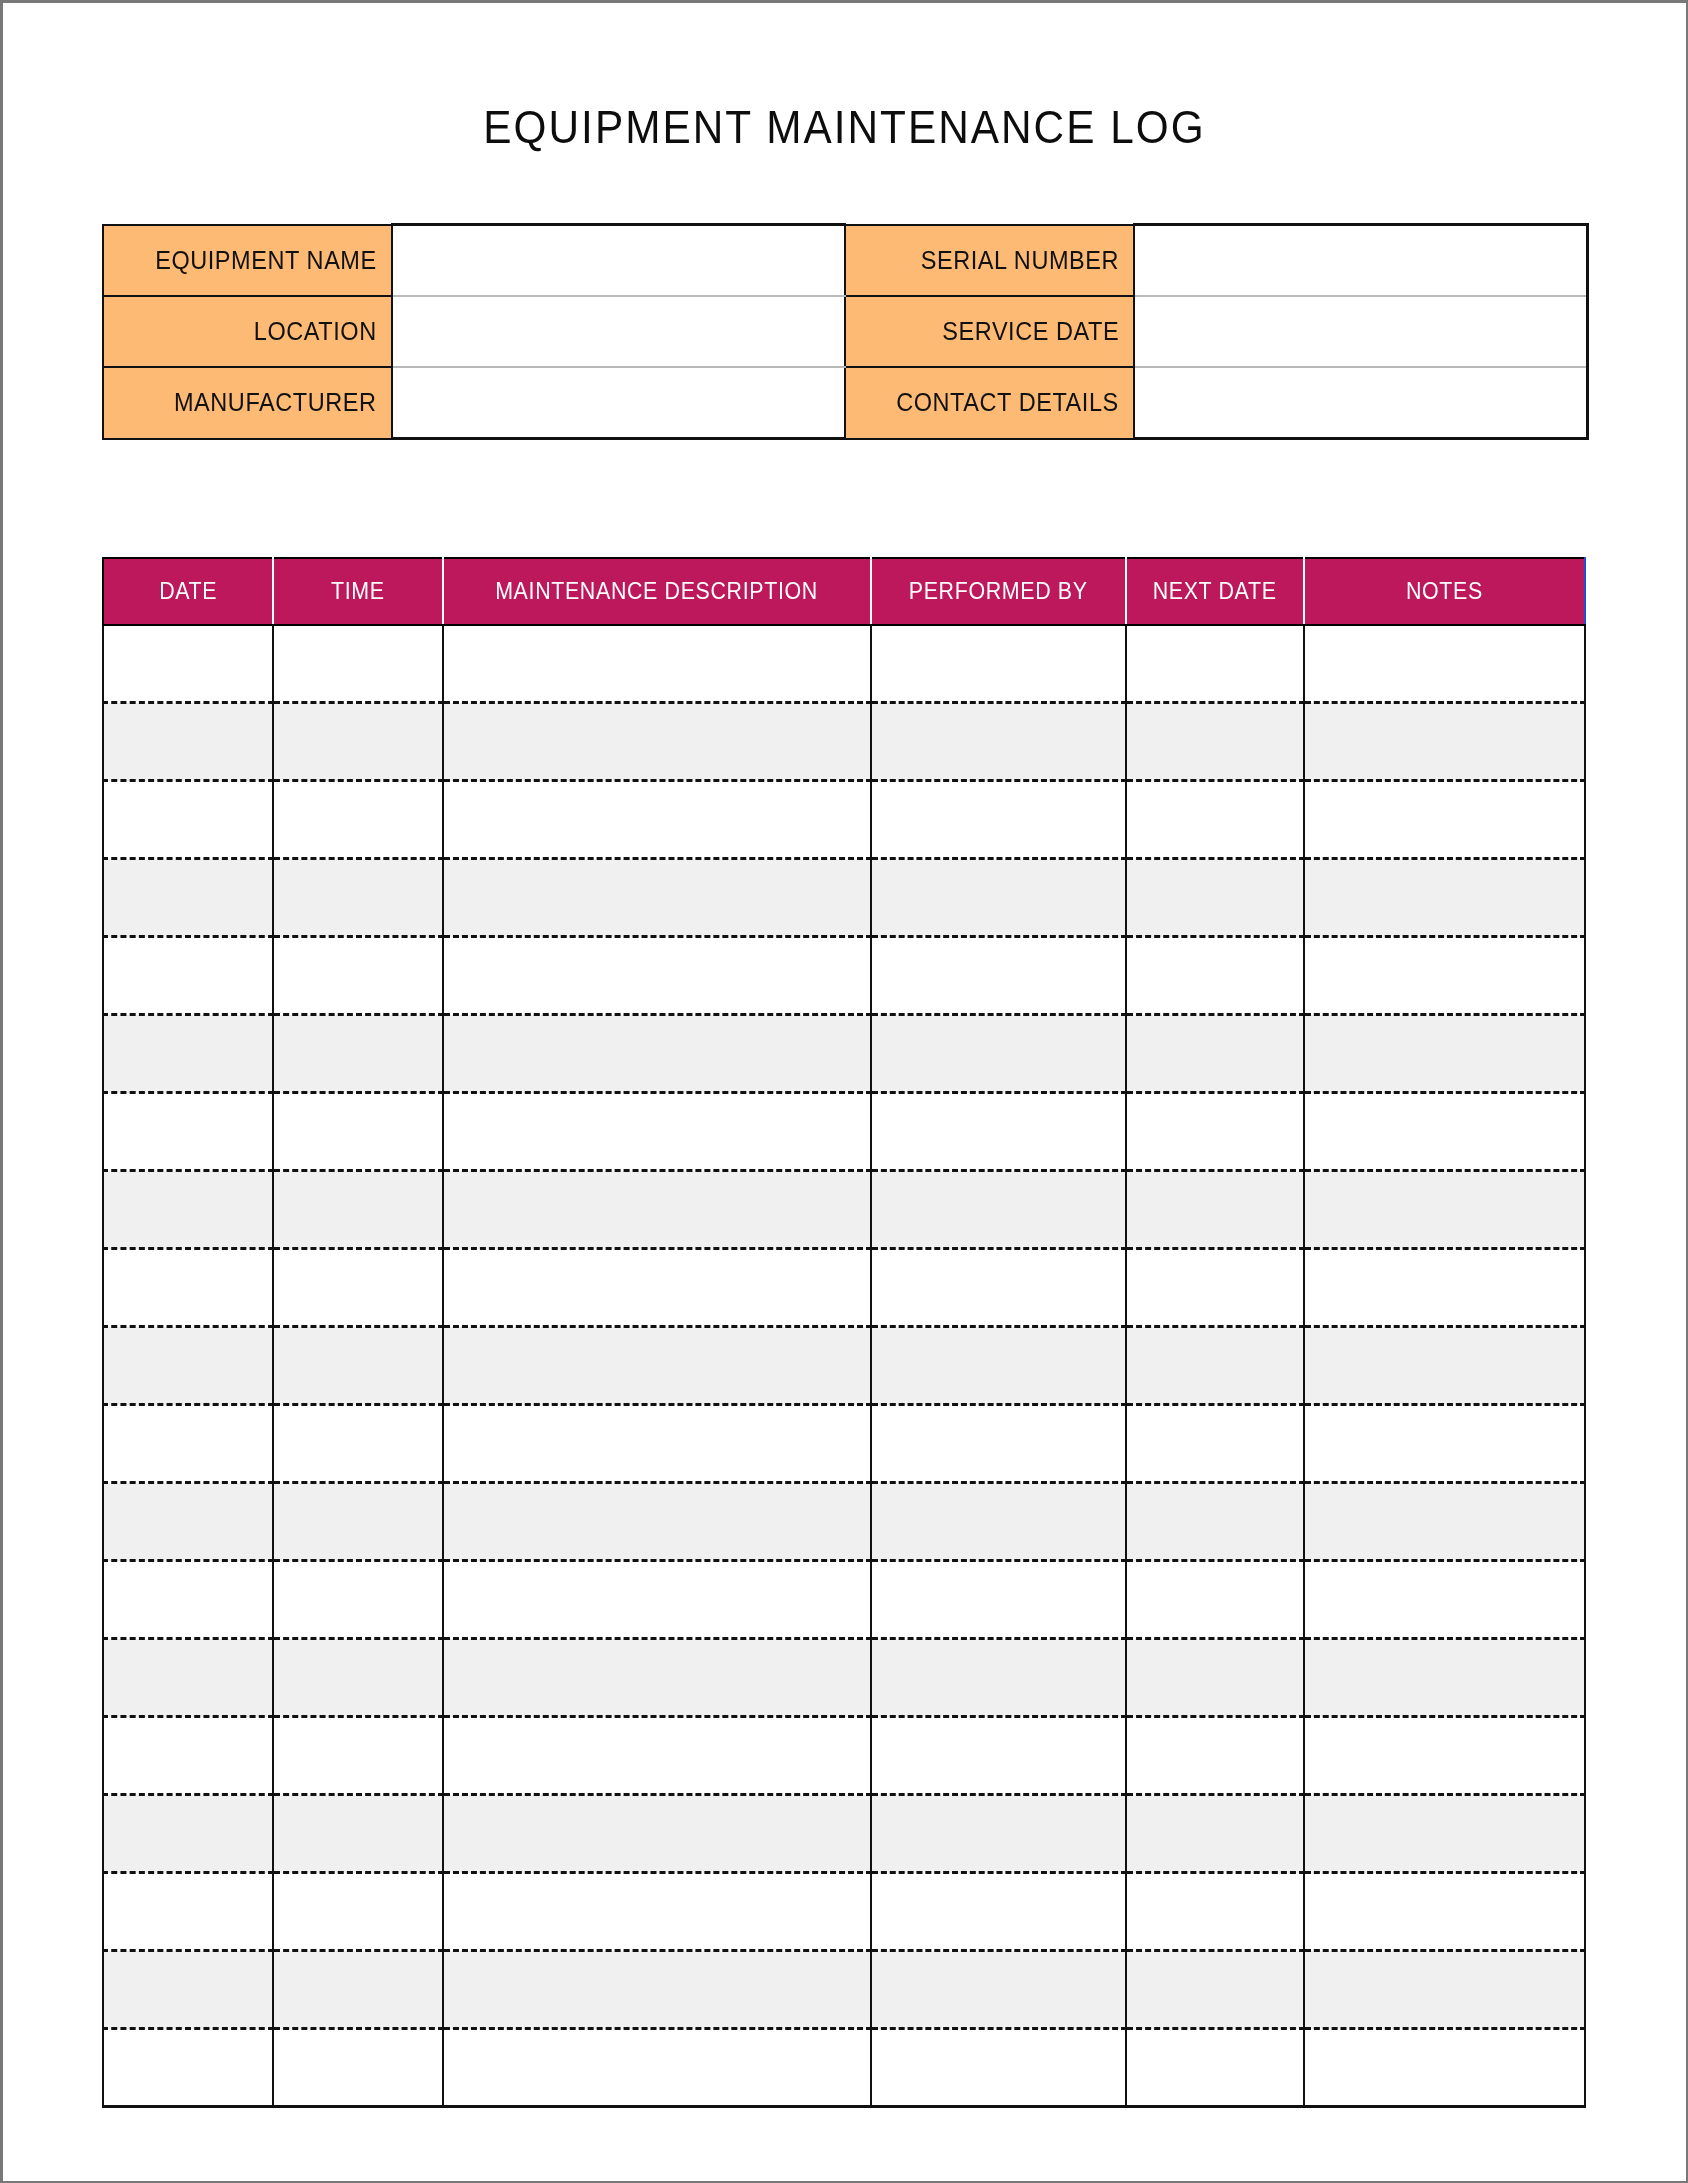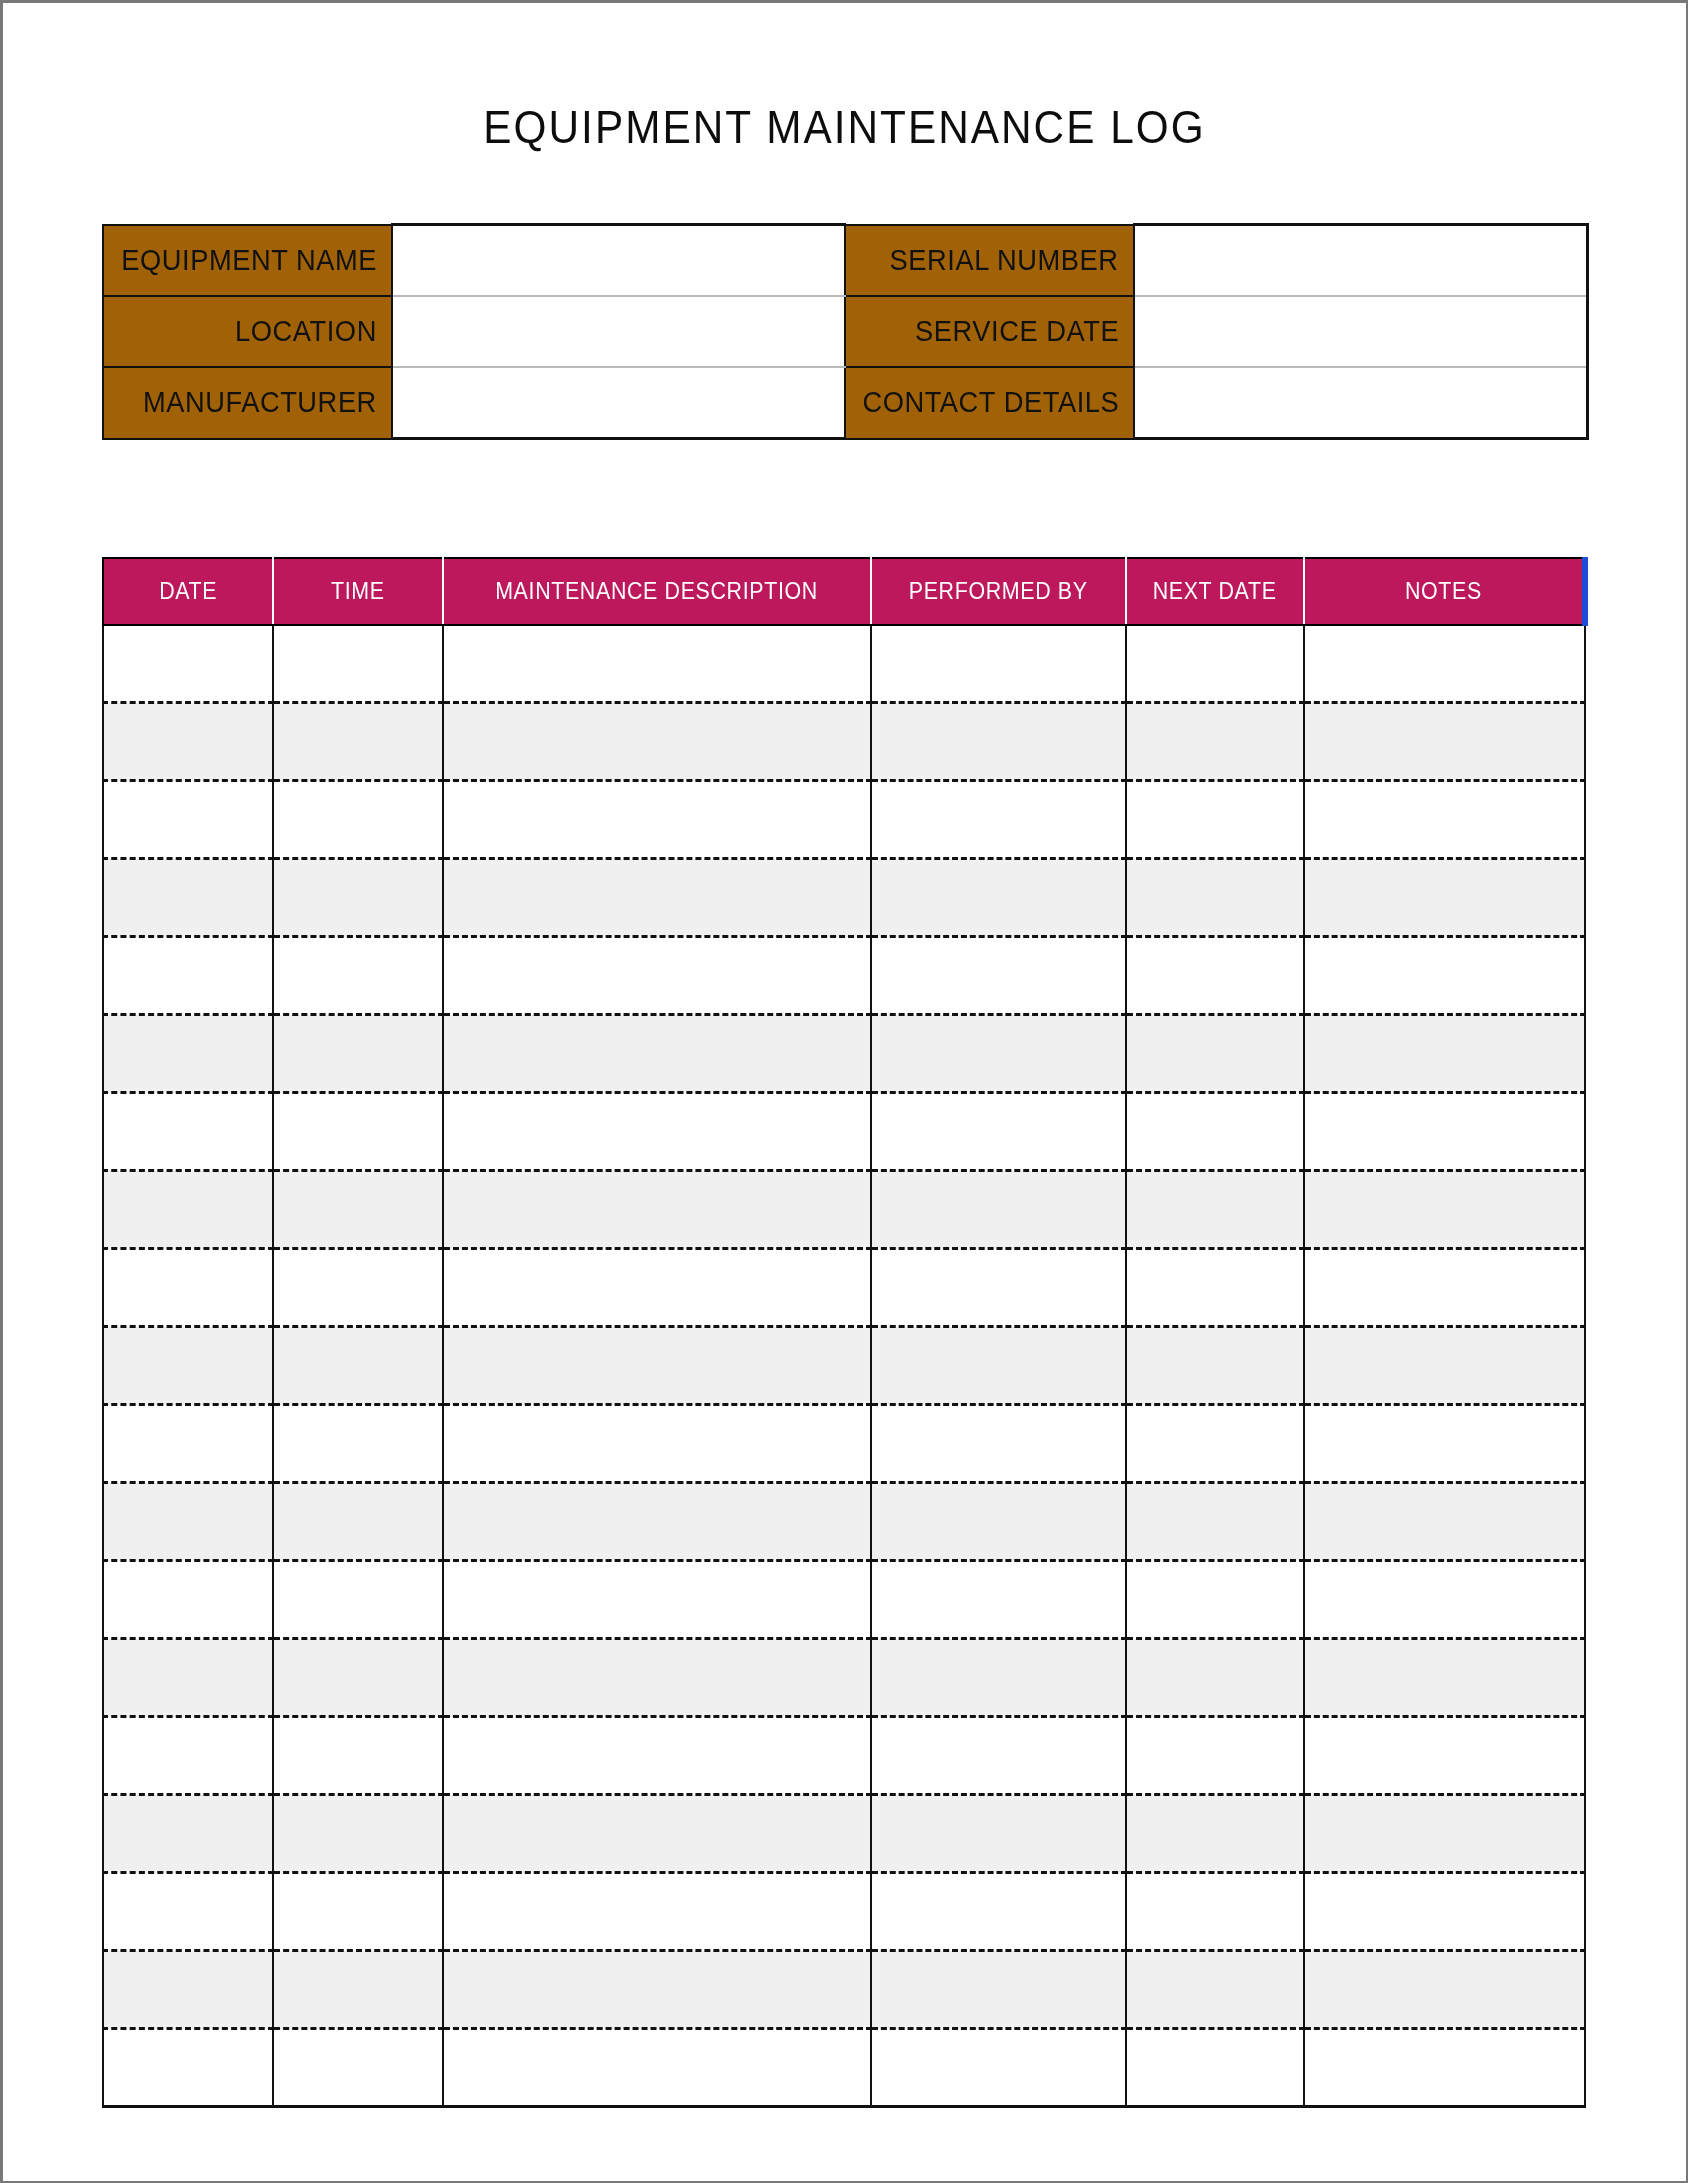--- a/index.html
+++ b/index.html
@@ -58,25 +58,25 @@
     table-layout: fixed;
   }
   .info-table td {
     height: 69px;
     padding: 0;
     margin: 0;
     vertical-align: middle;
   }
   .info-label {
     width: 289px;
-    background: #a16207;
+    background: #fdba74;
     border: 2px solid #111111;
     text-align: right;
     padding-right: 14px !important;
-    font-size: 29px;
+    font-size: 25px;
     font-weight: 400;
     letter-spacing: 0.6px;
     color: #111111;
     font-family: "Liberation Sans", sans-serif;
     white-space: nowrap;
   }
   .info-label span {
     display: inline-block;
     transform: scaleX(0.94);
     transform-origin: right center;
@@ -122,21 +122,21 @@
     border-bottom: 2px solid #000000;
     text-align: center;
     vertical-align: middle;
     white-space: nowrap;
   }
   .log-table thead th span {
     display: inline-block;
     transform: scaleX(0.93);
   }
   .log-table thead th:first-child { border-left: 2px solid #000000; }
-  .log-table thead th:last-child  { border-right: 6px solid #1d4ed8; }
+  .log-table thead th:last-child  { border-right: 2px solid #1d4ed8; }
 
   .log-table tbody td {
     height: 75px;
     padding: 0;
     border-left: 2px solid #111111;
     border-right: 2px solid #111111;
     border-top: 0;
     border-bottom: 3px dashed #111111;
     background: #ffffff;
   }

